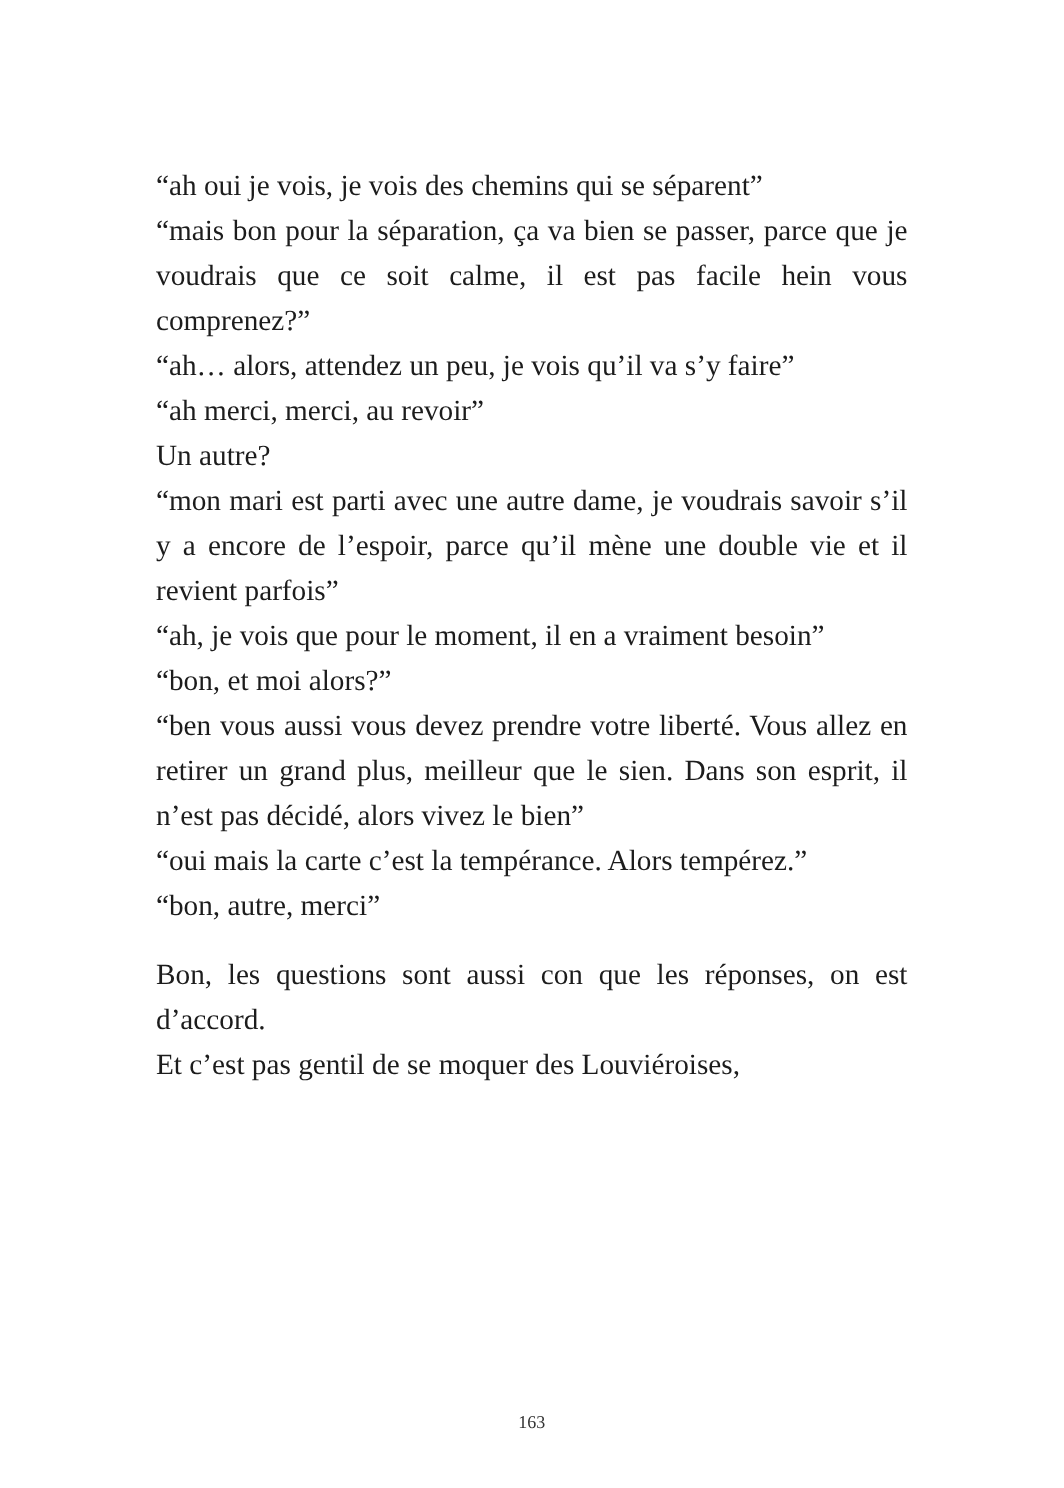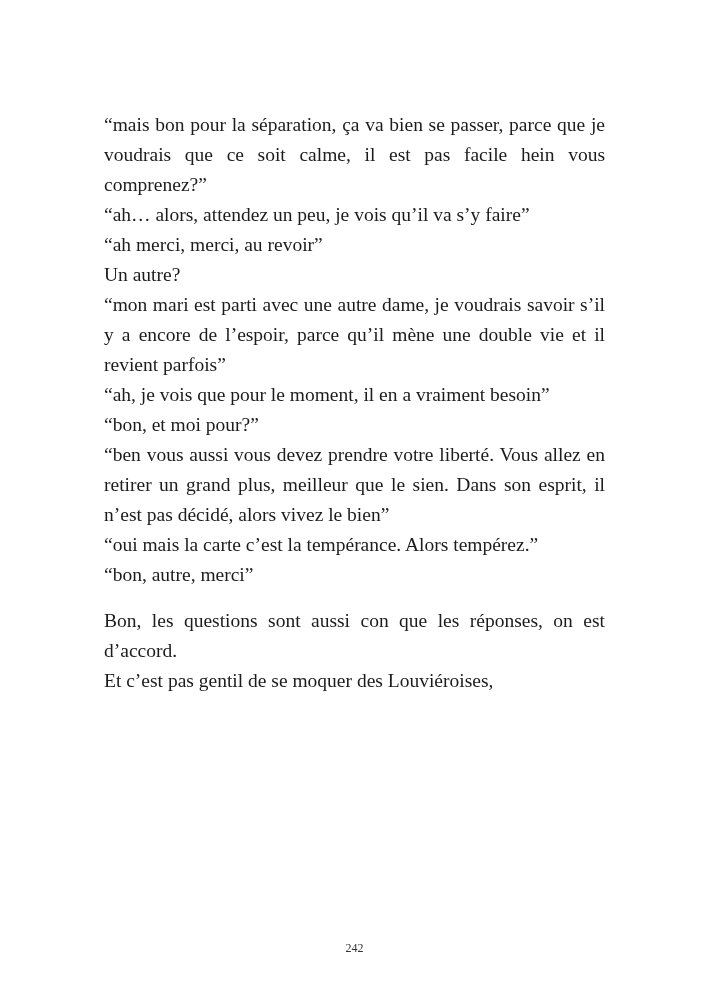--- a/index.html
+++ b/index.html
@@ -44,27 +44,28 @@
     text-align: center;
     font-size: 12px;
     color: #333333;
   }
 </style>
 </head>
 <body>
 
 <div class="page">
   <div class="text-block">
+    <p>“ah oui je vois, je vois des chemins qui se séparent”</p>
     <p>“mais bon pour la séparation, ça va bien se passer, parce que je voudrais que ce soit calme, il est pas facile hein vous comprenez?”</p>
     <p>“ah… alors, attendez un peu, je vois qu’il va s’y faire”</p>
     <p>“ah merci, merci, au revoir”</p>
     <p>Un autre?</p>
     <p>“mon mari est parti avec une autre dame, je voudrais savoir s’il y a encore de l’espoir, parce qu’il mène une double vie et il revient parfois”</p>
     <p>“ah, je vois que pour le moment, il en a vraiment besoin”</p>
-    <p>“bon, et moi pour?”</p>
+    <p>“bon, et moi alors?”</p>
     <p>“ben vous aussi vous devez prendre votre liberté. Vous allez en retirer un grand plus, meilleur que le sien. Dans son esprit, il n’est pas décidé, alors vivez le bien”</p>
     <p>“oui mais la carte c’est la tempérance. Alors tempérez.”</p>
     <p>“bon, autre, merci”</p>
     <p class="spaced">Bon, les questions sont aussi con que les réponses, on est d’accord.</p>
     <p>Et c’est pas gentil de se moquer des Louviéroises,</p>
   </div>
-  <div class="page-number">242</div>
+  <div class="page-number">163</div>
 </div>
 
 </body></html>

